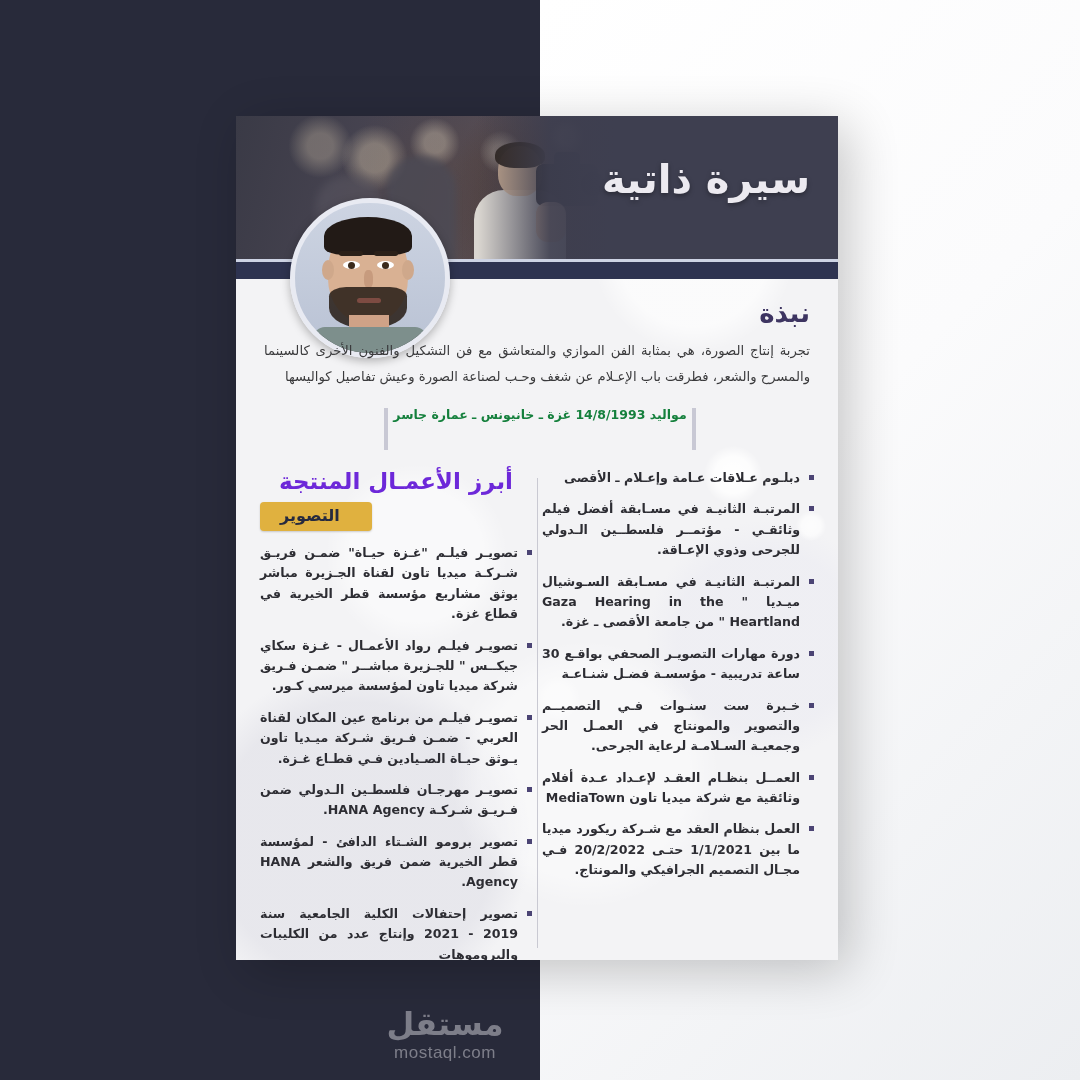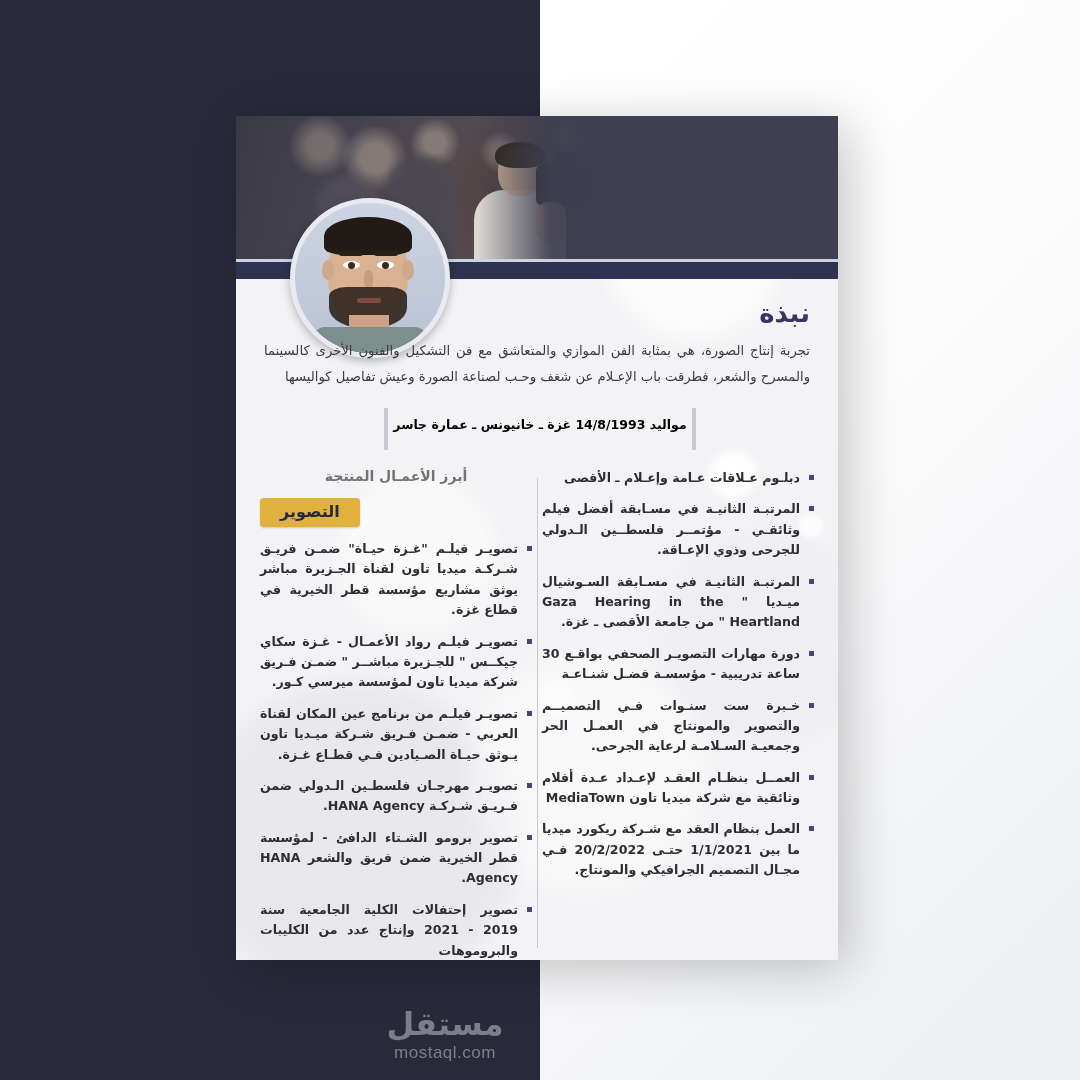--- a/index.html
+++ b/index.html
@@ -88,31 +88,31 @@
 
   
   .about-title{position:absolute;right:28px;top:182px;color:#3d3461;font-size:26px;font-weight:700;}
   .about-text{position:absolute;right:28px;top:222px;width:546px;color:#3a3a3c;font-size:13.2px;
     line-height:1.95;text-align:justify;direction:rtl;}
 
   .name-box{position:absolute;right:148px;top:288px;width:300px;text-align:center;}
   .name-box .bar-r{position:absolute;right:-6px;top:4px;width:4px;height:42px;background:#c8c8d4;}
   .name-box .bar-l{position:absolute;left:-6px;top:4px;width:4px;height:42px;background:#c8c8d4;}
   .name-main{color:#3d3461;font-size:19.5px;font-weight:700;letter-spacing:.5px;}
-  .name-sub{color:#000000;font-size:12.5px;font-weight:700;margin-top:13px;}
+  .name-sub{color:#15803d;font-size:12.5px;font-weight:700;margin-top:3px;}
 
   .col-right{position:absolute;right:24px;top:352px;width:272px;direction:rtl;}
   .col-left{position:absolute;left:24px;top:352px;width:272px;direction:rtl;}
   .divider{position:absolute;left:301px;top:362px;width:1px;height:470px;background:#c9c9d2;}
 
-  .sec-title{color:#737373;font-size:14px;font-weight:700;margin:0 0 14px 0;text-align:center;}
+  .sec-title{color:#6d28d9;font-size:23px;font-weight:700;margin:0 0 8px 0;text-align:center;}
   .col-left .sec-title{text-align:center;}
 
   .badge{display:inline-block;background:#e0b13f;color:#262a3f;font-size:16px;font-weight:700;
-    padding:4px 20px 6px 20px;border-radius:4px;margin:0 0 12px 0;box-shadow:0 1px 2px rgba(0,0,0,.18);}
+    padding:4px 32px 6px 20px;border-radius:4px;margin:0 0 12px 0;box-shadow:0 1px 2px rgba(0,0,0,.18);}
   .badge-wrap{text-align:left;}
 
   ul.bullets{list-style:none;margin:0;padding:0;}
   ul.bullets li{position:relative;padding-right:14px;margin-bottom:11px;
     color:#2d2d33;font-size:12.6px;line-height:1.62;text-align:justify;direction:rtl;}
   ul.bullets li:before{content:"";position:absolute;right:0;top:7px;width:5px;height:5px;background:#4b4474;}
   .col-right ul.bullets li{font-weight:600;}
   .col-left ul.bullets li{font-weight:600;}
 
   
@@ -145,20 +145,21 @@
         <div class="sil-blurC"></div>
         <div class="sil-body"></div>
         <div class="sil-head"></div>
         <div class="sil-hair"></div>
         <div class="sil-cam"></div>
         <div class="sil-cam2"></div>
         <div class="sil-lens"></div>
         <div class="sil-arm"></div>
       </div>
       <div class="header-overlay"></div>
+      <div class="header-title">سيرة ذاتية</div>
     </div>
     <div class="header-stripe2"></div>
     <div class="header-stripe"></div>
 
     <div class="avatar">
       <div class="fa-face"></div>
       <div class="fa-ear-l"></div>
       <div class="fa-ear-r"></div>
       <div class="fa-hair"></div>
       <div class="fa-brow-l"></div>

